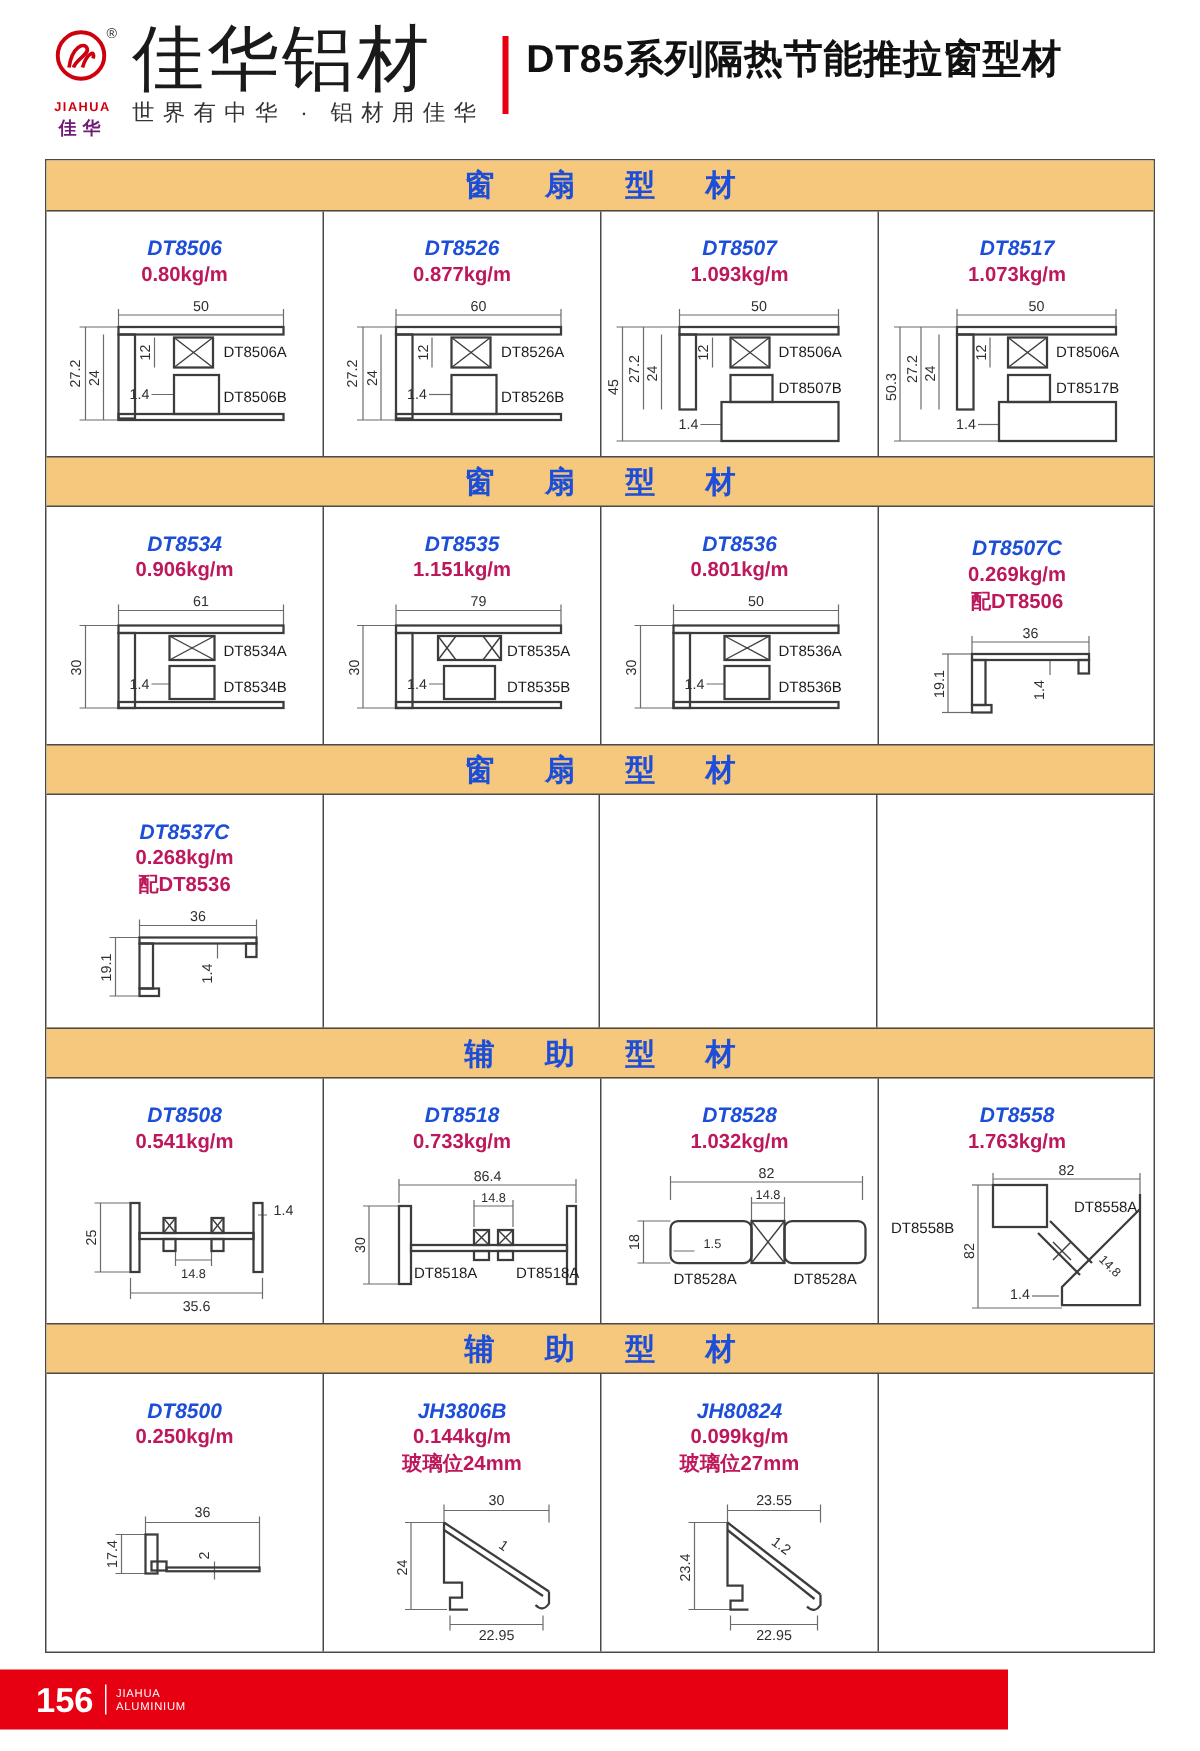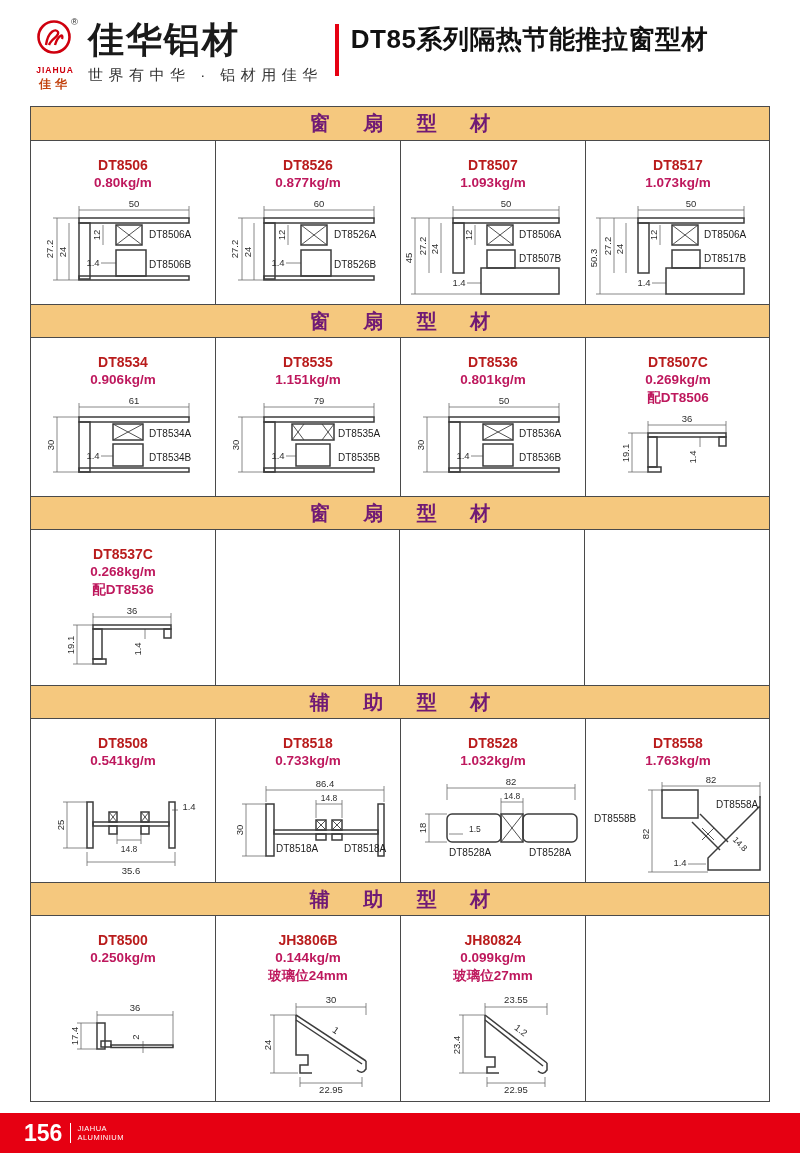--- a/index.html
+++ b/index.html
@@ -3,52 +3,52 @@
 <meta charset="utf-8">
 <style>
   * { margin:0; padding:0; box-sizing:border-box; }
   body { background:#fff; font-family:"Liberation Sans", sans-serif; }
   .page { width:800px; height:1167px; background:#fff; position:relative; overflow:hidden; }
 
   
   .hdr { display:flex; align-items:flex-start; padding:18px 0 0 30px; height:100px; }
   .logo-blk { width:50px; text-align:center; }
   .logo-en { color:#cf000e; font-weight:bold; font-size:8.5px; letter-spacing:1px; margin-top:1px; }
-  .logo-cn { color:#c2410c; font-weight:bold; font-size:12px; letter-spacing:4px; margin-top:1px; }
+  .logo-cn { color:#701a75; font-weight:bold; font-size:12px; letter-spacing:4px; margin-top:1px; }
   .name-blk { margin-left:8px; }
-  .company { font-size:36px; font-weight:bold; color:#1a1a1a; letter-spacing:2px; line-height:44px; }
+  .company { font-size:48px; font-weight:normal; color:#1a1a1a; letter-spacing:2px; line-height:44px; }
   .slogan { font-size:15px; color:#333; letter-spacing:5.5px; margin-top:4px; }
   .red-bar { width:4px; height:52px; background:#e60012; margin:6px 12px 0 12px; }
   .title-blk { margin-top:4px; }
   .title-cn { font-size:26px; font-weight:bold; color:#111; letter-spacing:0.5px; }
   .title-en { font-size:11px; color:#222; margin-top:4px; word-spacing:3px; }
 
   
   .catalog { margin:6px 30px 0 30px; width:740px; border:1.5px solid #4a4a4a; }
   .sec-h { background:#f5c87e; border-bottom:1.5px solid #4a4a4a; height:34px; display:flex; align-items:center; justify-content:center; }
   .sec-h + .row { border-top:none; }
   .sec-h:not(:first-child){ border-top:1.5px solid #4a4a4a; }
-  .sec-title { font-size:20px; font-weight:bold; color:#701a75; letter-spacing:14px; text-indent:14px; }
+  .sec-title { font-size:20px; font-weight:bold; color:#1d4ed8; letter-spacing:14px; text-indent:14px; }
   .row { display:flex; }
   .cell { flex:1 1 25%; display:flex; flex-direction:column; align-items:center; border-right:1px solid #4a4a4a; padding-bottom:4px; }
-  .cell:last-child { border-right:none; }
-  .t1 { font-size:14px; font-weight:bold; color:#b91c1c; margin-top:15px; line-height:18px; }
+  .cell:last-child { border-right:none;justify-content:flex-end; }
+  .t1 { font-size:14px; font-weight:bold; color:#1d4ed8; margin-top:15px; line-height:18px;font-style:italic; }
   .t2, .t3 { font-size:13.5px; font-weight:bold; color:#be185d; line-height:18px; }
   .draw { margin-top:4px; }
 
   
   .p { fill:none; stroke:#3c3c3c; stroke-width:1.5; }
   .d { fill:none; stroke:#6b6b6b; stroke-width:0.8; }
   .x { fill:none; stroke:#3c3c3c; stroke-width:0.9; }
   svg text { fill:#2e2e2e; font-size:9.5px; font-family:"Liberation Sans", sans-serif; }
   svg text.lb { font-size:10px; fill:#1c1c1c; }
   svg text.sm { font-size:8.5px; }
 
   
-  .foot { position:absolute; left:0; top:1113px; width:800px; height:40px; background:#e60012; display:flex; align-items:center; color:#fff; }
+  .foot { position:absolute; left:0; top:1113px; width:672px; height:40px; background:#e60012; display:flex; align-items:center; color:#fff; }
   .pg { font-size:23px; font-weight:bold; margin-left:24px; line-height:40px; }
   .foot-div { width:1px; height:20px; background:#fff; margin:0 6px 0 8px; }
   .foot-brand { font-size:7.5px; line-height:9px; letter-spacing:0.5px; }
   .foot-note { flex:1; text-align:center; font-size:11px; letter-spacing:2.5px; padding-right:20px; }
 </style>
 </head>
 <body>
 
 <div class="page">
 

